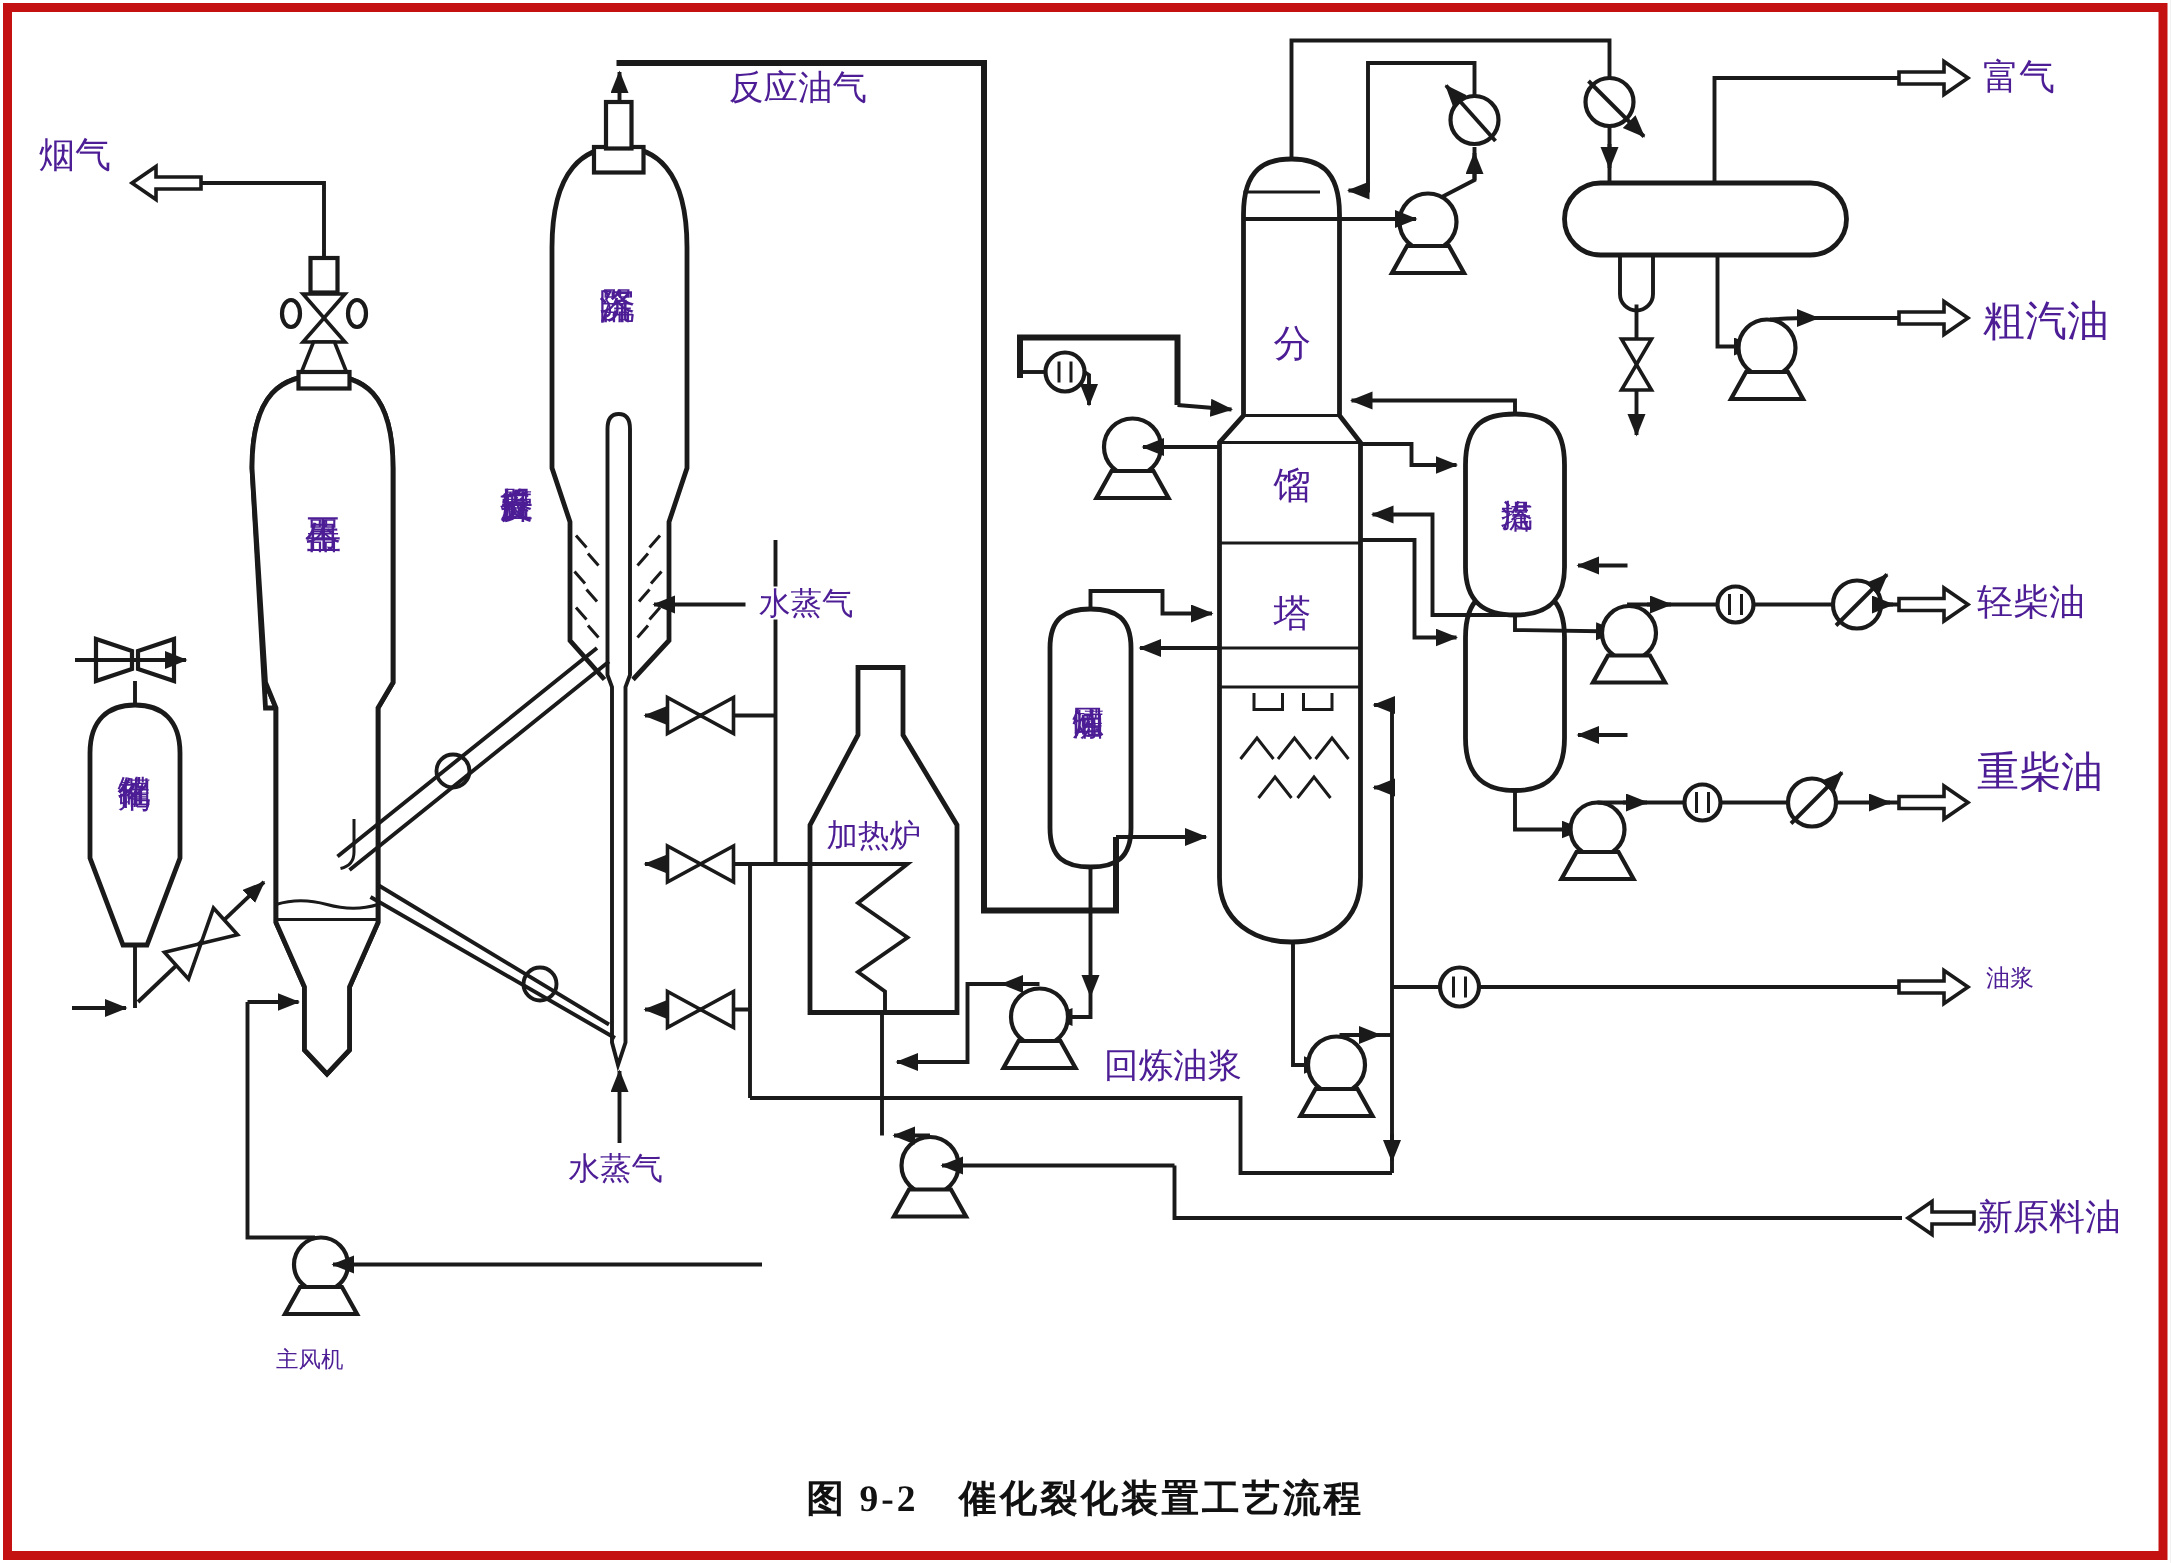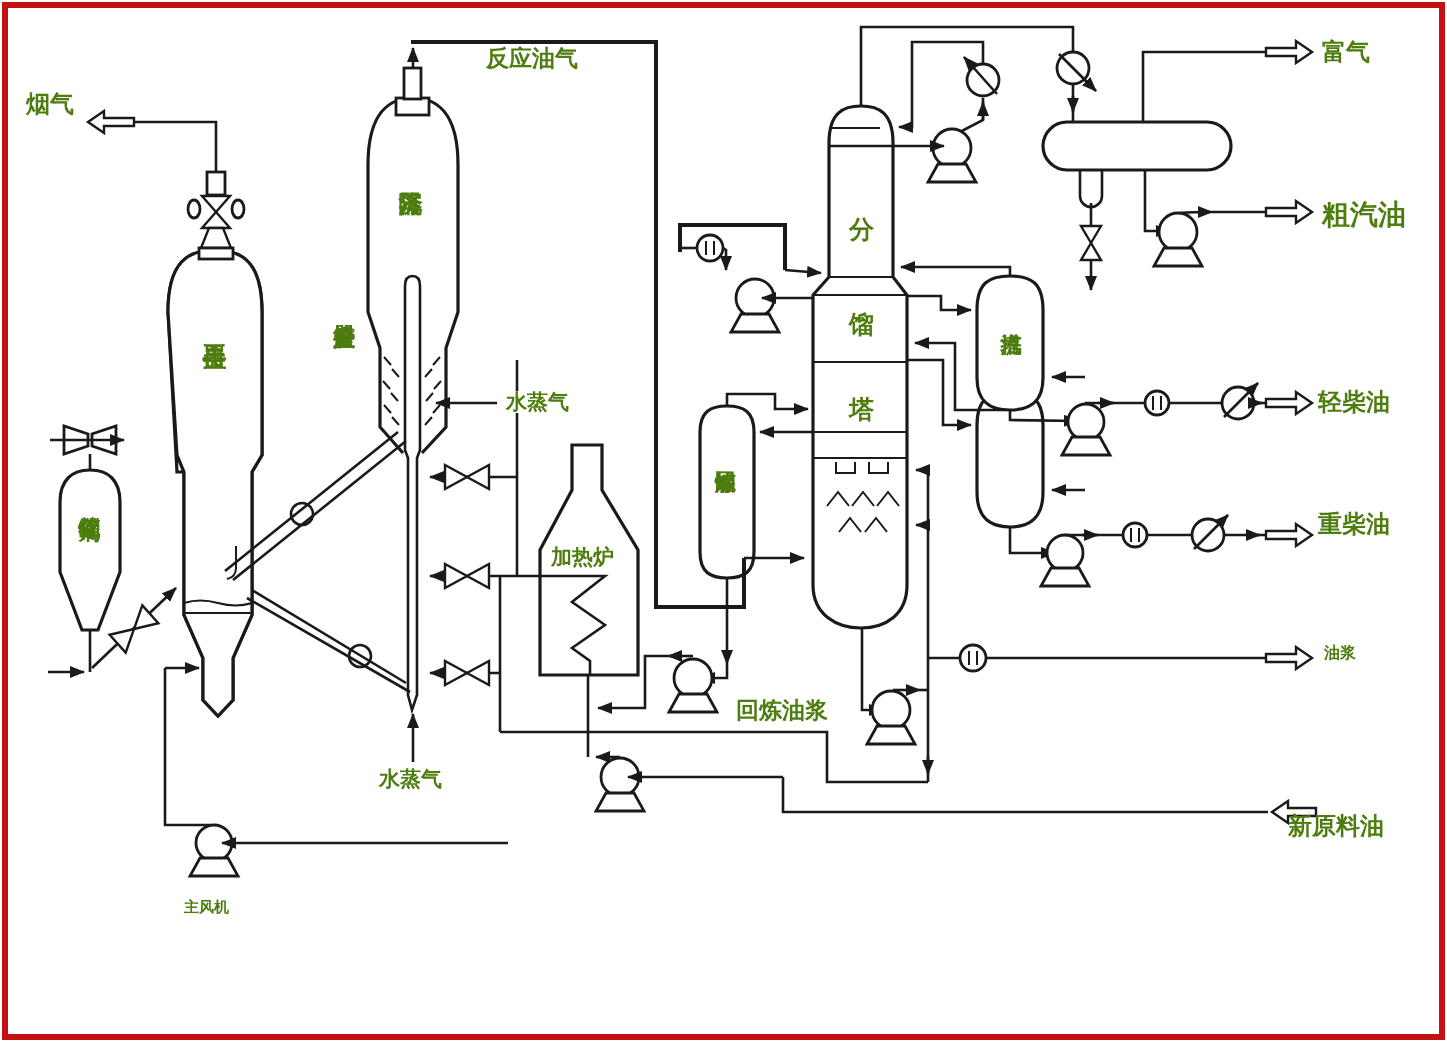--- a/index.html
+++ b/index.html
@@ -5,21 +5,21 @@
   html,body{margin:0;padding:0;background:#e8e8e8;}
   .stage{position:relative;width:1447px;height:1042px;background:#ffffff;overflow:hidden;
          font-family:"Liberation Serif", serif;}
   .stage svg{position:absolute;left:0;top:0;}
   .p  {fill:none;stroke:#1a1a1a;stroke-width:2.6;}
   .p4 {fill:none;stroke:#1a1a1a;stroke-width:4;}
   .th {fill:none;stroke:#1a1a1a;stroke-width:2;}
   .ves{fill:#ffffff;stroke:#1a1a1a;stroke-width:3.2;}
   .eq {fill:#ffffff;stroke:#1a1a1a;stroke-width:2.8;}
   .out{fill:#ffffff;stroke:#1a1a1a;stroke-width:2.4;}
-  .lbl{position:absolute;color:#4d7c0f;font-weight:700;white-space:nowrap;line-height:1.06;}
+  .lbl{position:absolute;color:#4c1d95;font-weight:400;white-space:nowrap;line-height:1.06;}
   .v  {writing-mode:vertical-rl;text-orientation:upright;}
   .bg {background:#ffffff;padding:0 1px;}
   .cap{position:absolute;width:100%;text-align:center;color:#111;font-weight:700;}
 </style>
 </head>
 <body>
 
 <div class="stage">
 <svg width="1447" height="1042" viewBox="0 0 1447 1042">
   <defs>
@@ -300,16 +300,17 @@
   <div class="lbl" style="left:184px;top:900px;font-size:15px;">主风机</div>
   <div class="lbl" style="left:849px;top:217px;font-size:25px;">分</div>
   <div class="lbl" style="left:849px;top:312px;font-size:25px;">馏</div>
   <div class="lbl" style="left:849px;top:397px;font-size:25px;">塔</div>
   <div class="lbl v" style="left:1000px;top:317px;font-size:21px;">汽提塔</div>
   <div class="lbl v" style="left:714px;top:455px;font-size:21px;">回炼油罐</div>
   <div class="lbl" style="left:736px;top:699px;font-size:23px;">回炼油浆</div>
   <div class="lbl" style="left:1322px;top:40px;font-size:24px;">富气</div>
   <div class="lbl" style="left:1322px;top:200px;font-size:28px;">粗汽油</div>
   <div class="lbl" style="left:1318px;top:390px;font-size:24px;text-align:center;">轻柴油</div>
-  <div class="lbl" style="left:1318px;top:512px;font-size:24px;">重柴油</div>
+  <div class="lbl" style="left:1318px;top:501px;font-size:28px;">重柴油</div>
   <div class="lbl" style="left:1324px;top:645px;font-size:16px;">油浆</div>
-  <div class="lbl" style="left:1288px;top:800px;font-size:24px;margin-top:14px;">新原料油</div>
+  <div class="lbl" style="left:1318px;top:800px;font-size:24px;">新原料油</div>
+  <div class="cap" style="top:982px;font-size:25px;letter-spacing:2px;">图 9-2　催化裂化装置工艺流程</div>
 </div>
 
 </body></html>

